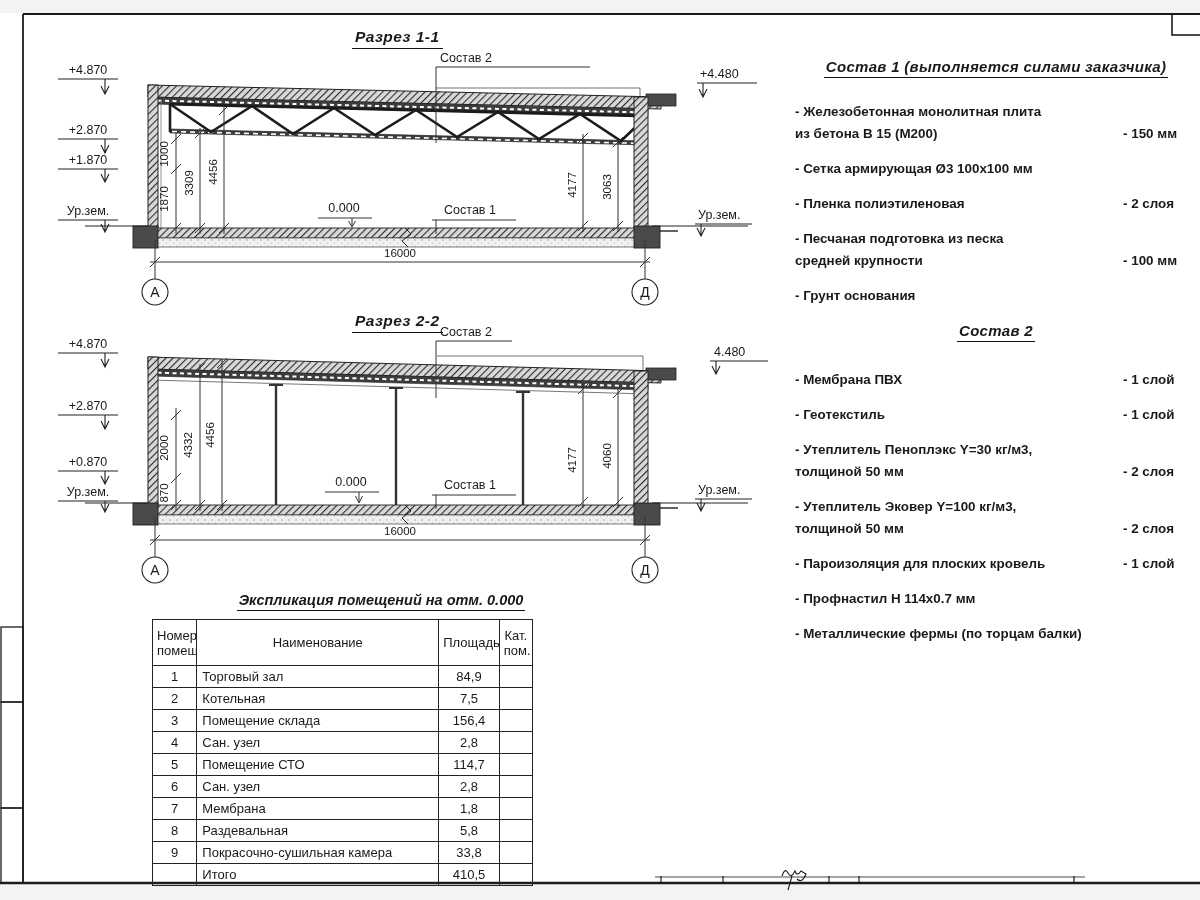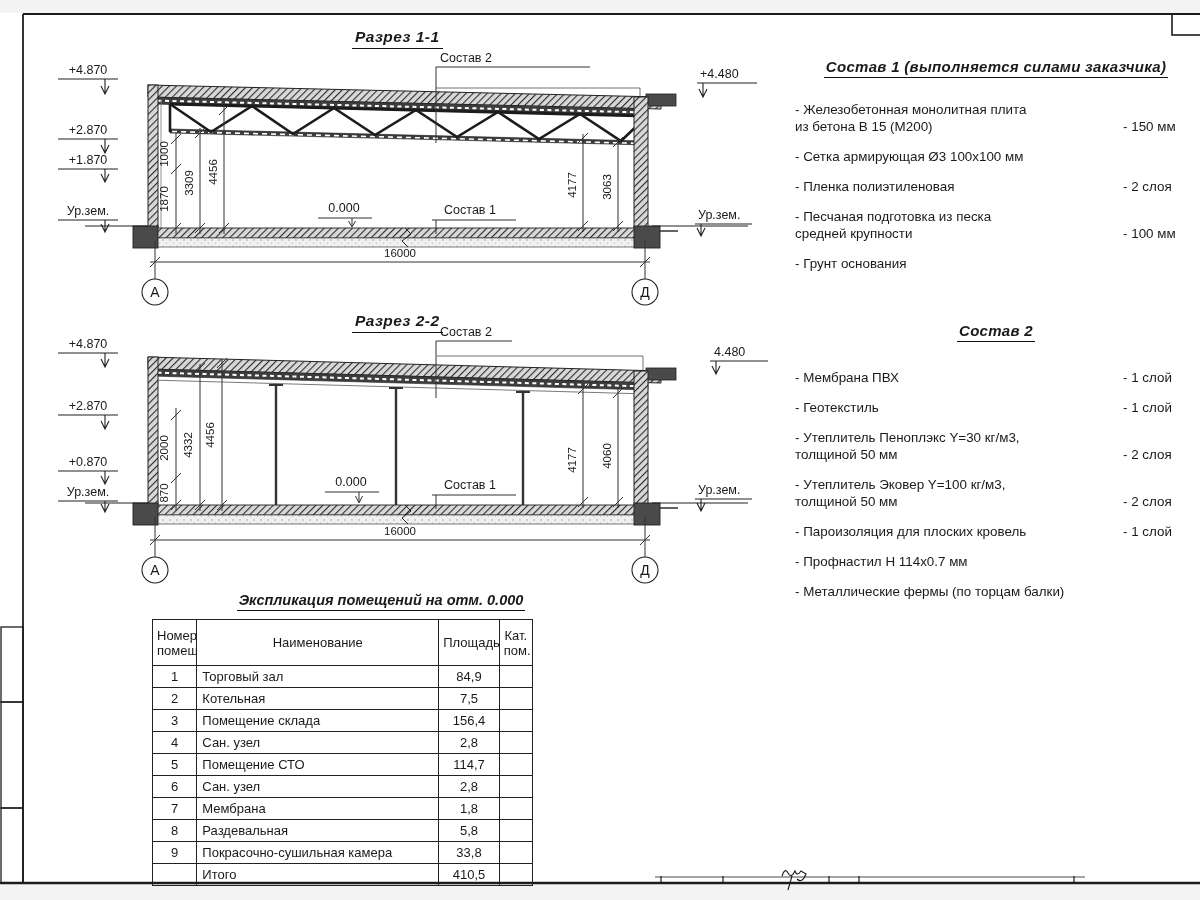--- a/index.html
+++ b/index.html
@@ -10,21 +10,21 @@
   svg text{fill:#1a1a1a;font-family:"Liberation Sans",sans-serif;}
   .svg-dim{font-size:11.5px;}
   .svg-elev{font-size:12.5px;}
   .svg-lbl{font-size:12.5px;}
   .svg-axis{font-size:14px;}
   .sec-title{position:absolute;font-style:italic;font-weight:bold;font-size:15.5px;border-bottom:1.6px solid #111;padding:0 3px 2px 3px;letter-spacing:.5px;}
   .spec{position:absolute;width:402px;}
   .spec-title{text-align:center;font-style:italic;font-weight:bold;font-size:15px;margin-bottom:6px;}
   .spec-title span{border-bottom:1.6px solid #111;padding:0 2px 2px 2px;letter-spacing:.3px;}
   .spec-items{margin-top:26px;}
-  .spec-item{display:flex;justify-content:space-between;align-items:flex-end;margin-bottom:13px;font-size:13.4px;line-height:17px;}
+  .spec-item{display:flex;justify-content:space-between;align-items:flex-end;margin-bottom:13px;font-size:13.4px;line-height:22px;font-weight:bold;}
   .spec-item .t{white-space:pre-line;max-width:300px;}
   .spec-item .v{white-space:nowrap;padding-left:6px;min-width:74px;}
   .tbl-wrap{position:absolute;left:152px;top:592px;width:438px;}
   .tbl-title{text-align:center;font-style:italic;font-weight:bold;font-size:14.5px;margin-bottom:11px;margin-left:20px;}
   .tbl-title span{border-bottom:1.6px solid #111;padding:0 2px 2px 2px;}
   table.rooms{border-collapse:collapse;width:381px;font-size:13px;table-layout:fixed;}
   table.rooms th,table.rooms td{border:1.4px solid #222;font-weight:normal;padding:0 5px;height:21px;overflow:hidden;}
   table.rooms th{height:41px;text-align:center;white-space:pre-line;line-height:15px;padding:2px 4px;}
   table.rooms td.c{text-align:center;}
   table.rooms td.l{text-align:left;margin-left:12px;}

